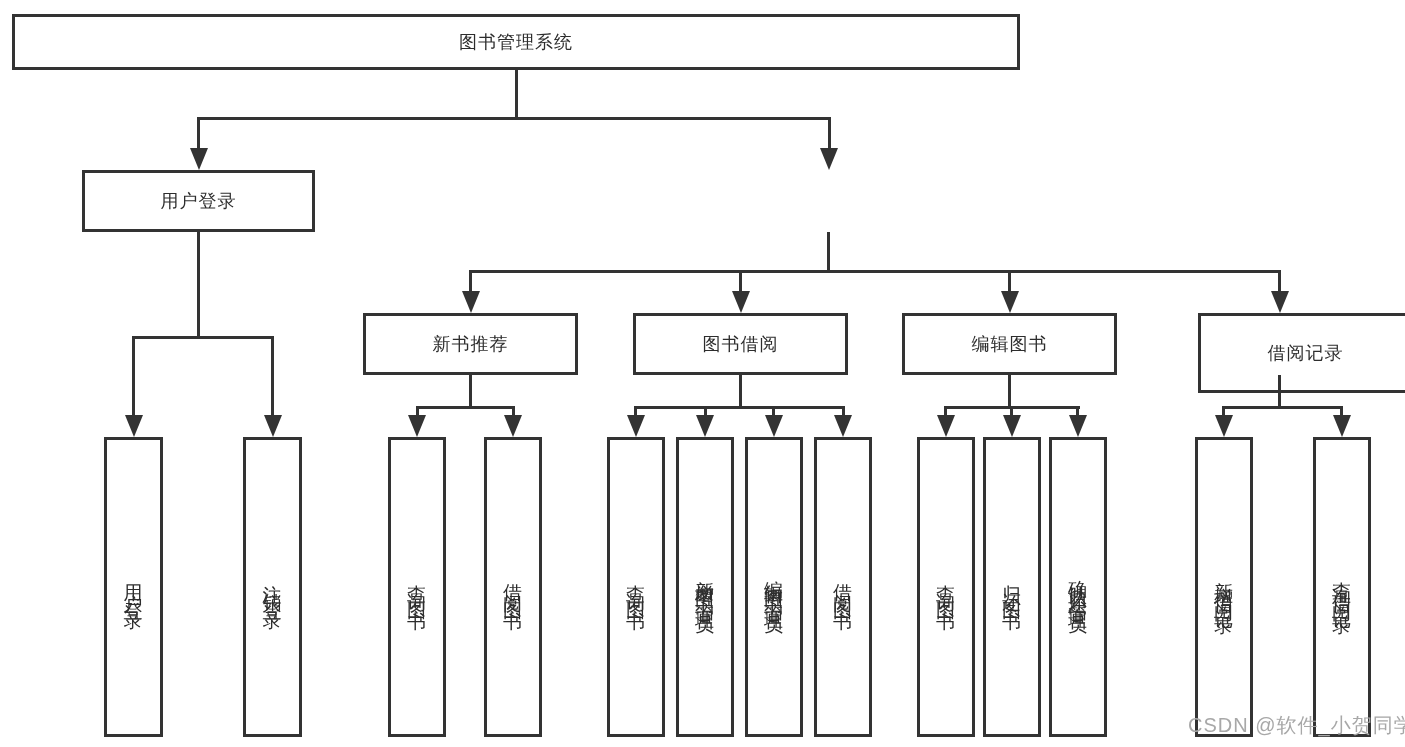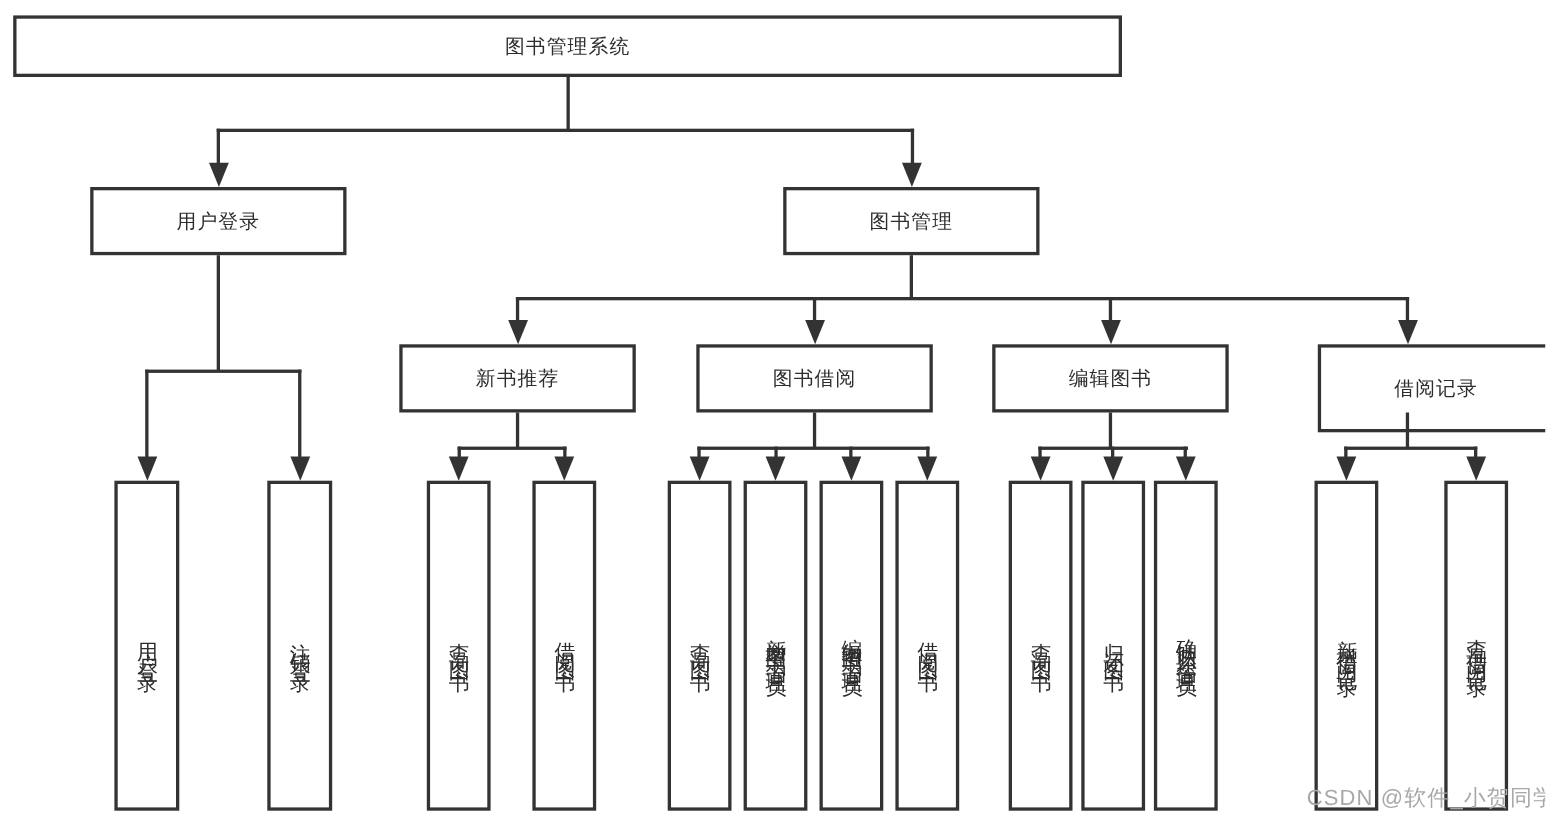--- a/index.html
+++ b/index.html
@@ -44,23 +44,20 @@
 
   <div class="vline" style="left:515px;top:70px;height:49px"></div>
   <div class="hline" style="left:197px;top:117px;width:634px"></div>
   <div class="vline" style="left:197px;top:117px;height:33px"></div>
   <div class="ah" style="left:190px;top:148px"></div>
   <div class="vline" style="left:828px;top:117px;height:33px"></div>
   <div class="ah" style="left:820px;top:148px"></div>
 
   <div class="box" style="left:82px;top:170px;width:233px;height:62px">
     <span class="hlabel">用户登录</span>
-  </div>
-  <div class="box" style="left:712px;top:170px;width:233px;height:62px">
-    <span class="hlabel">图书管理</span>
   </div>
 
   <div class="vline" style="left:197px;top:232px;height:106px"></div>
   <div class="hline" style="left:132px;top:336px;width:142px"></div>
   <div class="vline" style="left:132px;top:336px;height:81px"></div>
   <div class="ah" style="left:125px;top:415px"></div>
   <div class="vline" style="left:271px;top:336px;height:81px"></div>
   <div class="ah" style="left:264px;top:415px"></div>
 
   <div class="vline" style="left:827px;top:232px;height:40px"></div>

